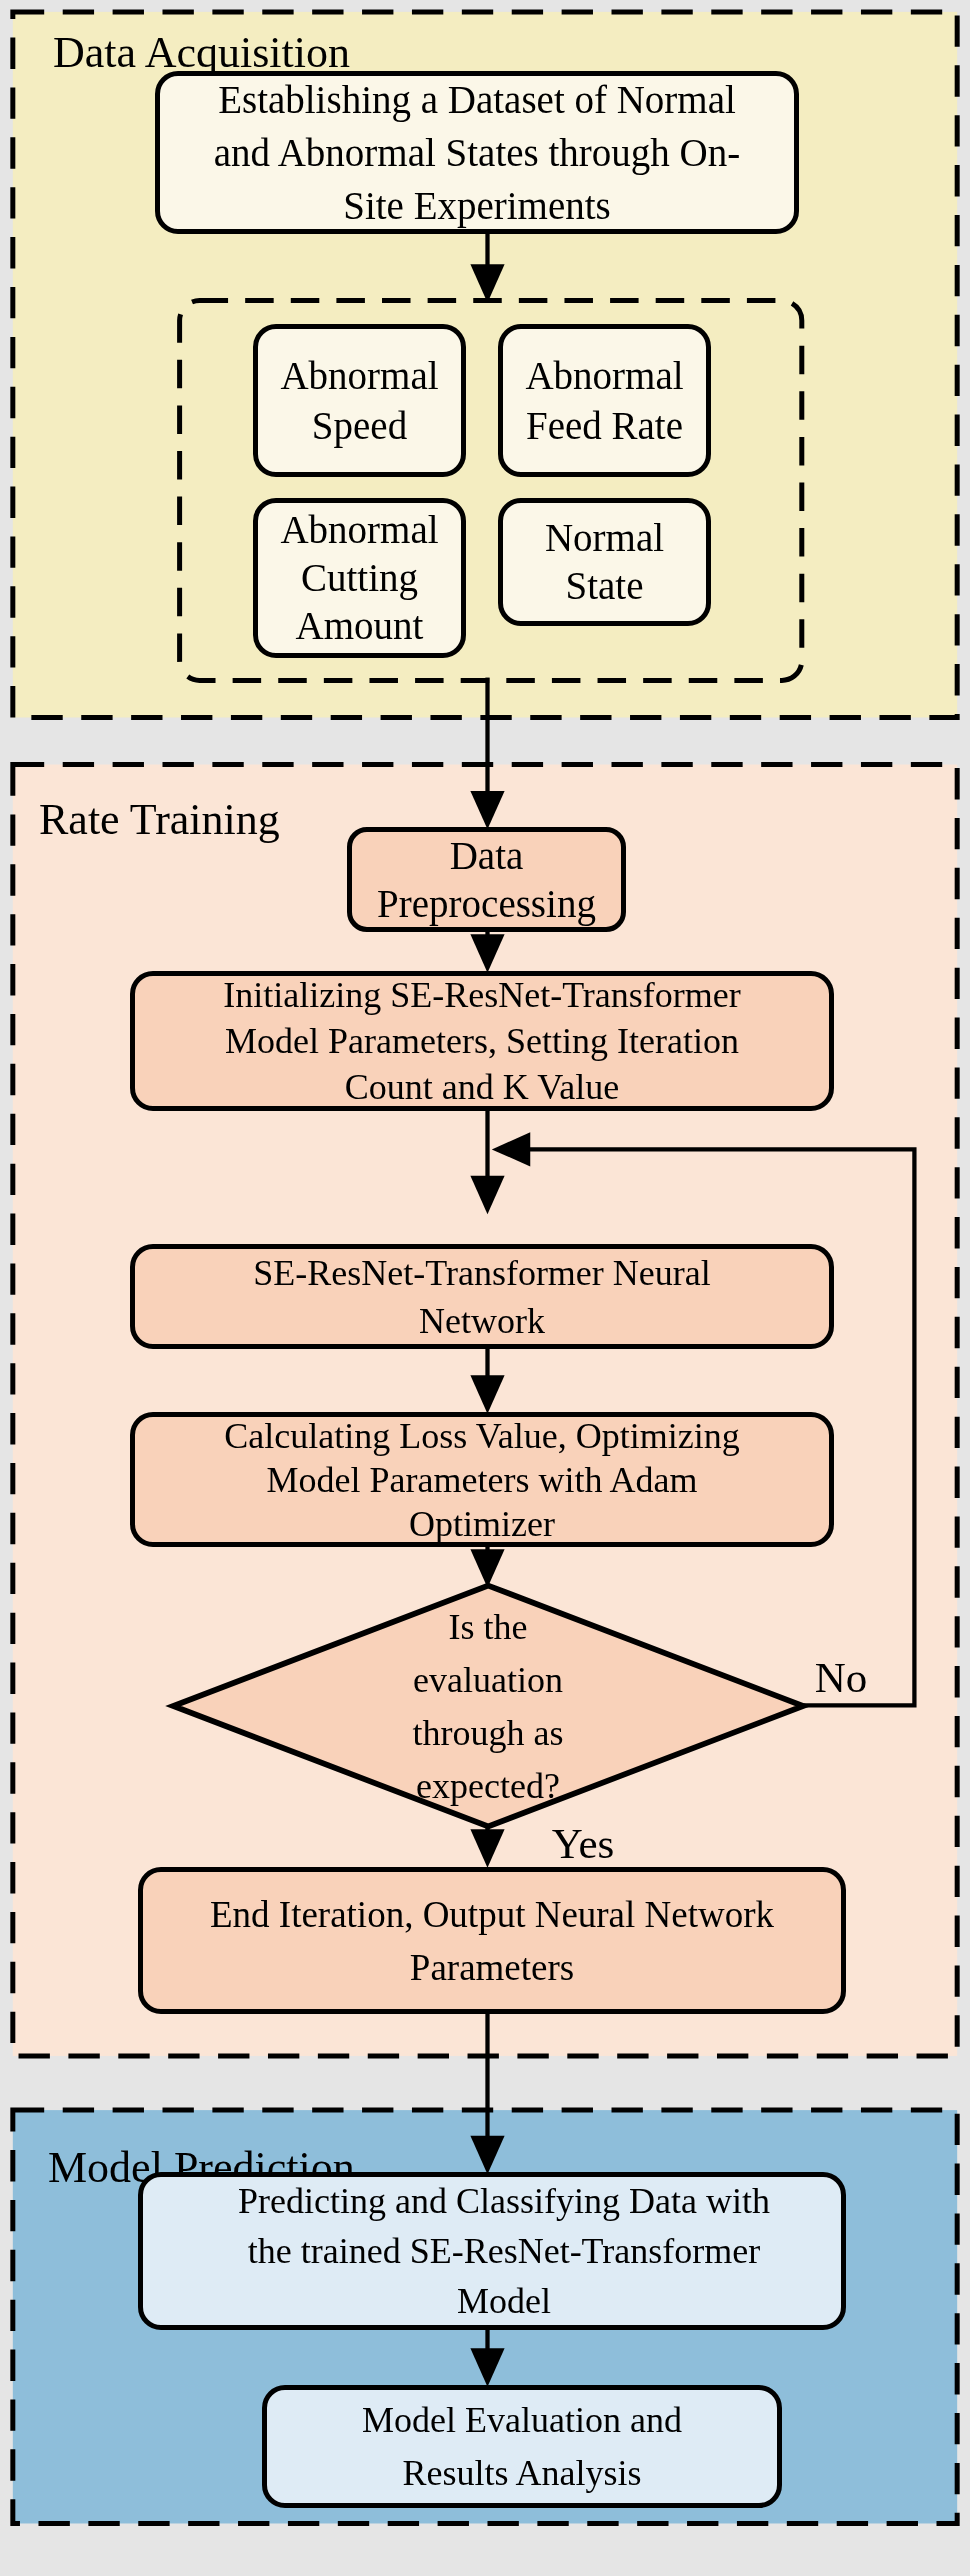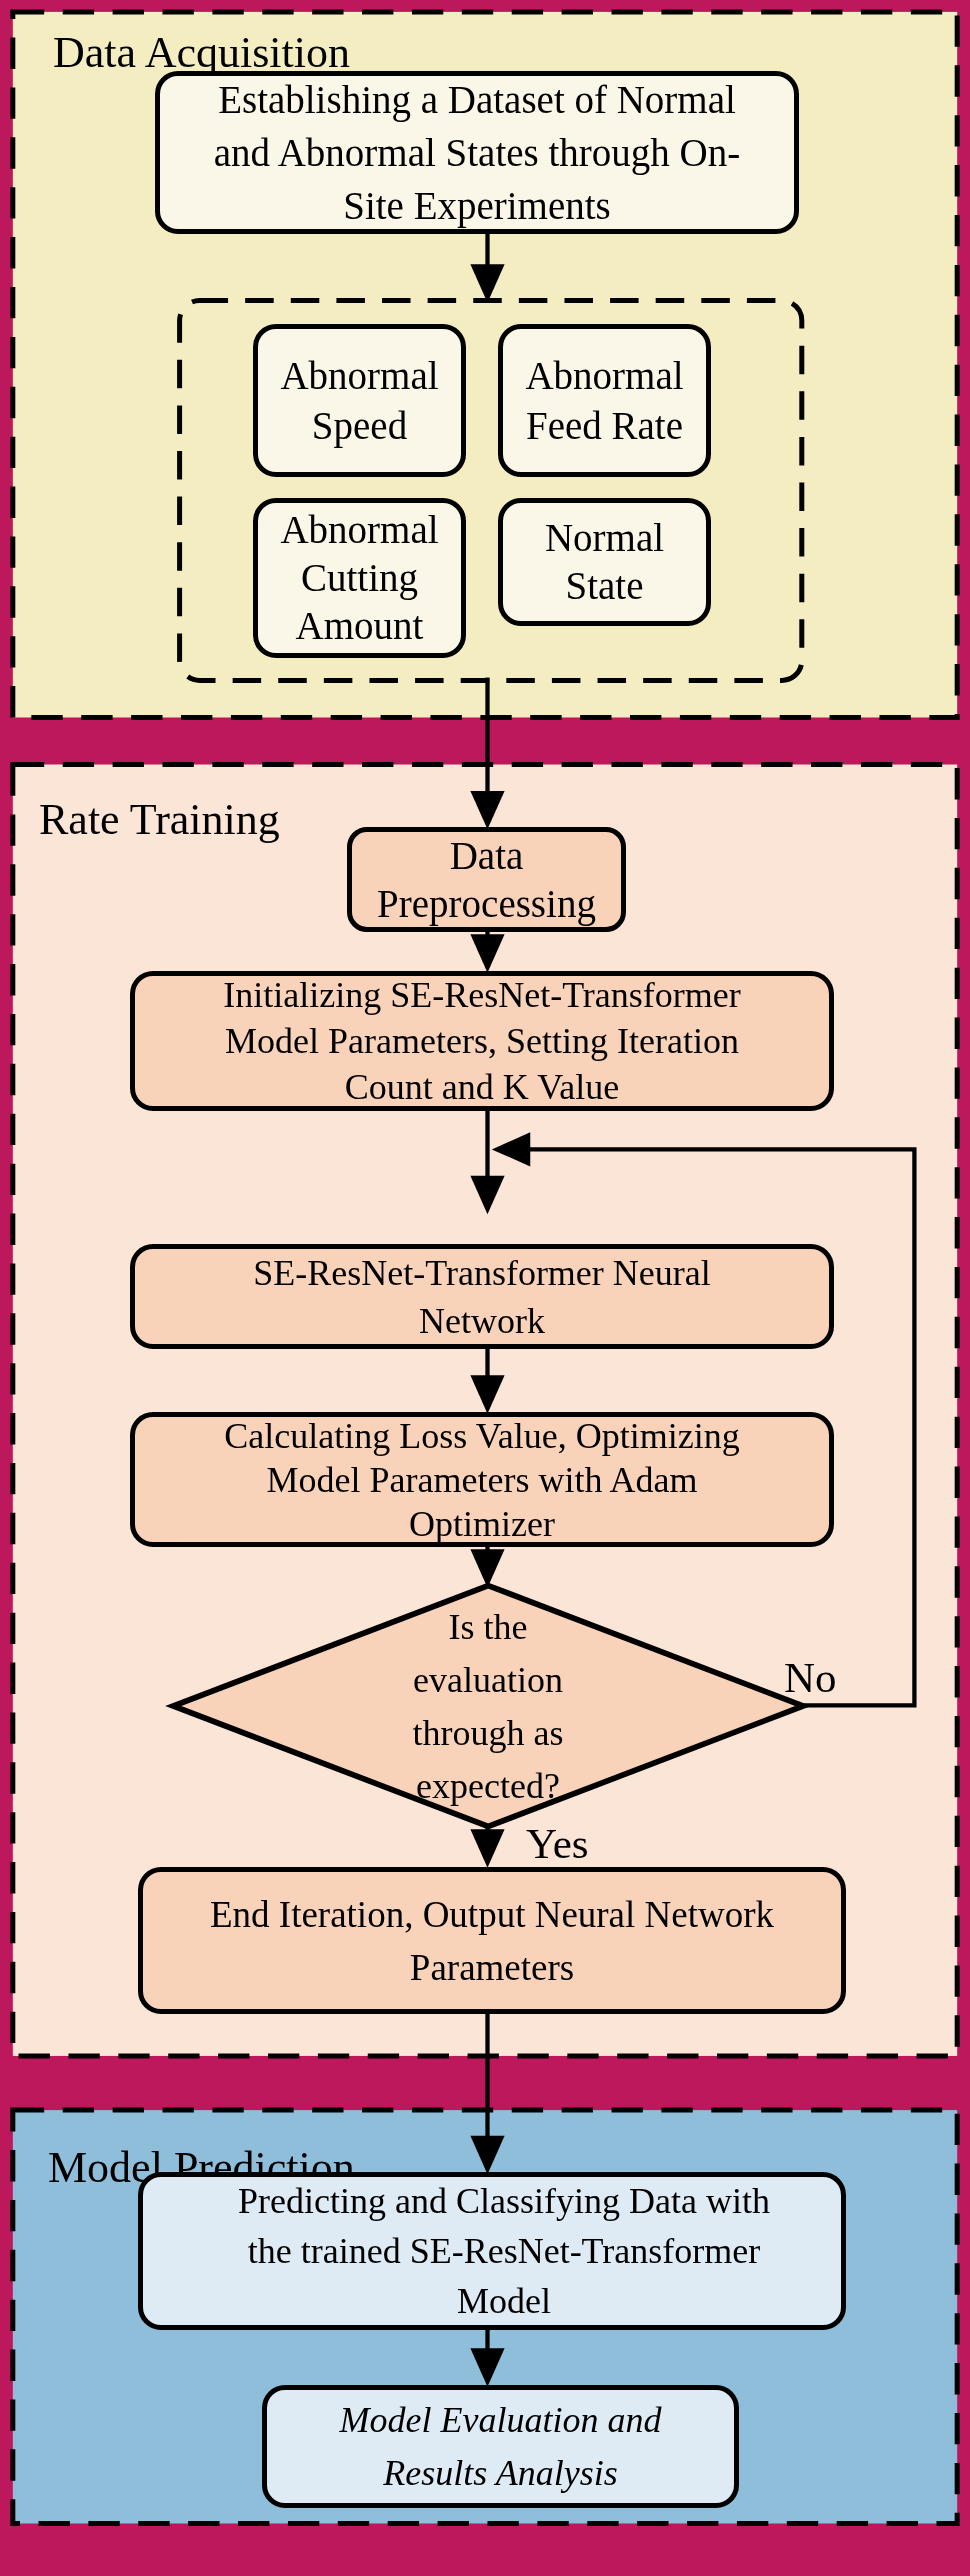--- a/index.html
+++ b/index.html
@@ -1,17 +1,17 @@
 <!DOCTYPE html>
 <html style="font-size:11.4px"><head>
 <meta charset="utf-8">
 <style>
   html,body{margin:0;padding:0;background:#ffffff;}
   .canvas{
-    position:relative;width:970px;height:2576px;background:#be185d;
+    position:relative;width:970px;height:2576px;background:#e5e5e5;
     font-family:"Liberation Serif","DejaVu Serif",serif;color:#000;
     overflow:hidden;
   }
   .layer{position:absolute;left:0;top:0;width:970px;height:2576px;}
   .sec-title{
     position:absolute;font-size:44px;line-height:1.05;color:#000;
     white-space:nowrap;
   }
   .node{
     position:absolute;display:flex;align-items:center;justify-content:center;
@@ -19,21 +19,21 @@
     border:5px solid #000;border-radius:23px;box-sizing:border-box;
   }
   .cream{background:#FBF7E8;}
   .peach{background:#F9D2BA;}
   .lblue{background:#DEEBF5;}
   .diamond-text{
     position:absolute;display:flex;align-items:center;justify-content:center;
     text-align:center;white-space:pre-line;background:transparent;border:none;
   }
   .flow-label{
-    position:absolute;font-size:43px;line-height:1;text-align:left;width:114px;
+    position:absolute;font-size:43px;line-height:1;text-align:center;width:114px;
   }
 </style>
 </head>
 <body>
 
 <div class="canvas">
 
   <svg class="layer" width="970" height="2576" viewBox="0 0 1361 3613">
 
     <rect x="18" y="16" width="1325" height="990" fill="#F4EDC1" stroke="#000" stroke-width="7" stroke-dasharray="44 26"></rect>
@@ -121,17 +121,17 @@
 
   <div class="node peach" style="left:138px;top:1867px;width:708px;height:147px;font-size:37px;line-height:53px;">End Iteration, Output Neural Network
 Parameters</div>
 
   <div class="sec-title" style="left:48px;top:2125px;margin-top:20px;">Model Prediction</div>
 
   <div class="node lblue" style="left:138px;top:2172px;width:708px;height:158px;font-size:36px;line-height:50px;padding-left:24px;">Predicting and Classifying Data with
 the trained SE-ResNet-Transformer
 Model</div>
 
-  <div class="node lblue" style="left:262px;top:2385px;width:477px;height:123px;font-size:36px;line-height:53px;font-style:italic;">Model Evaluation and
+  <div class="node lblue" style="left:262px;top:2385px;width:520px;height:123px;font-size:36px;line-height:53px;">Model Evaluation and
 Results Analysis</div>
 
 </div>
 
 
 </body></html>

